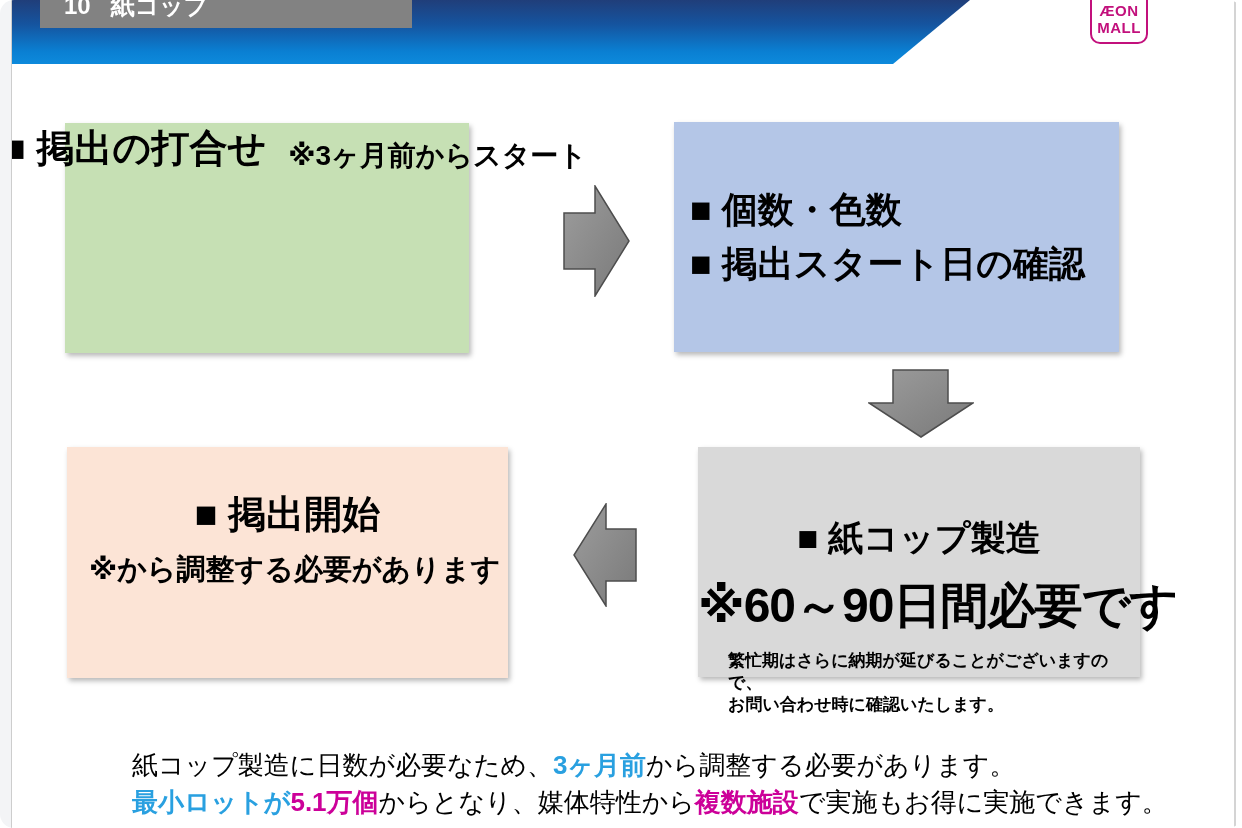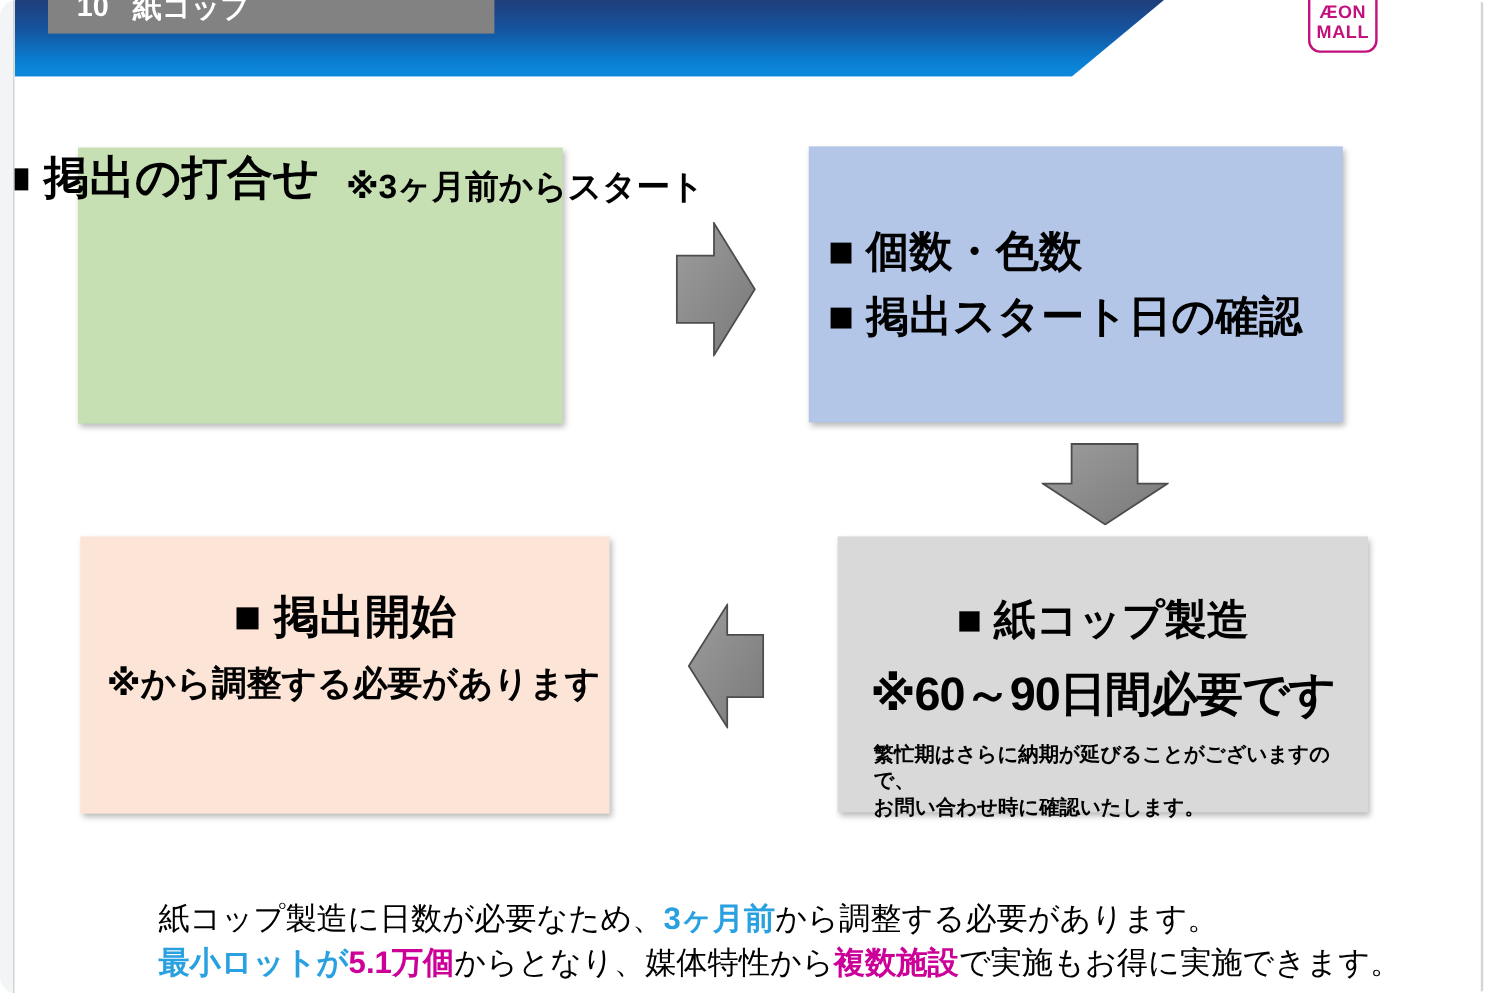--- a/index.html
+++ b/index.html
@@ -38,23 +38,23 @@
   .box{position:absolute;box-sizing:border-box;box-shadow:2px 3px 5px rgba(0,0,0,0.28);color:#000;}
   .box-green{left:65px;top:123px;width:404px;height:230px;background:#c6e0b4;
     display:flex;flex-direction:row;justify-content:center;padding-left:56px;}
   .box-green .t1{font-size:38px;font-weight:bold;white-space:nowrap;}
   .box-green .t2{font-size:28px;font-weight:bold;margin:14px 0 0 22px;white-space:nowrap;text-align:right;}
 
   .box-blue{left:674px;top:122px;width:445px;height:230px;background:#b4c6e7;
     display:flex;flex-direction:column;justify-content:center;padding-left:16px;}
   .box-blue .t1,.box-blue .t2{font-size:36px;font-weight:bold;line-height:54px;white-space:nowrap;}
 
-  .box-gray{left:698px;top:447px;width:442px;height:230px;background:#d9d9d9;padding-top:46px;}
+  .box-gray{left:698px;top:447px;width:442px;height:230px;background:#d9d9d9;padding-top:68px;}
   .box-gray .t1{text-align:center;font-size:35px;font-weight:bold;white-space:nowrap;}
-  .box-gray .t2{text-align:center;font-size:39px;font-weight:bold;letter-spacing:-1px;margin-top:12px;white-space:nowrap;}
+  .box-gray .t2{text-align:center;font-size:48px;font-weight:bold;letter-spacing:-1px;margin-top:12px;white-space:nowrap;}
   .box-gray .t3{font-size:17px;font-weight:bold;line-height:22px;margin:12px 0 0 30px;}
 
   .box-peach{left:67px;top:447px;width:441px;height:231px;background:#fce4d6;padding-top:42px;}
   .box-peach .t1{text-align:center;font-size:38px;font-weight:bold;white-space:nowrap;}
   .box-peach .t2{font-size:29px;font-weight:bold;margin:26px 0 0 22px;white-space:nowrap;}
   .box-peach .t3{font-size:29px;font-weight:bold;margin:10px 0 0 22px;white-space:nowrap;}
 
   .arrow-svg{position:absolute;}
 
   

